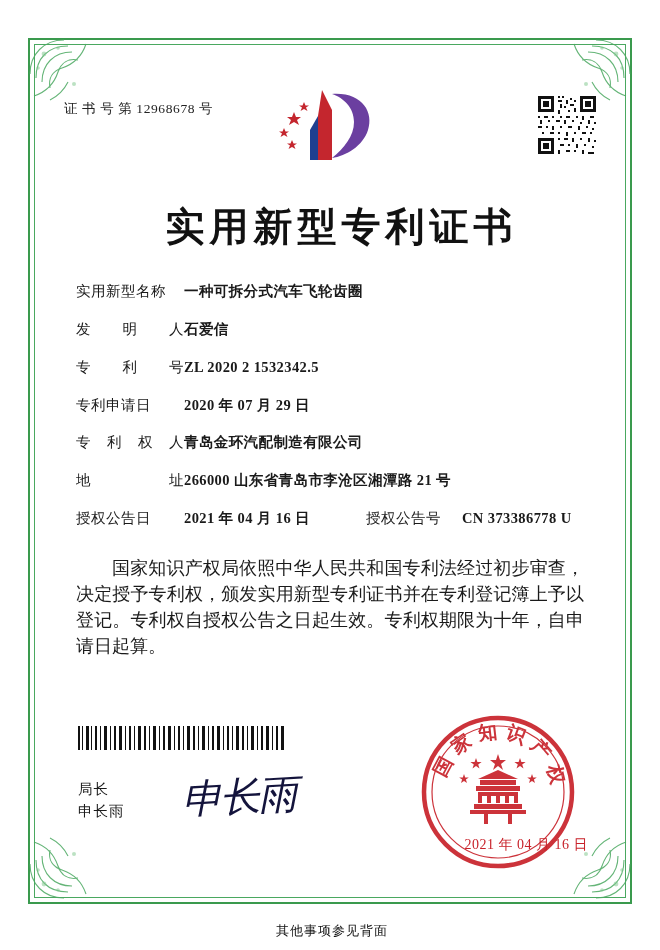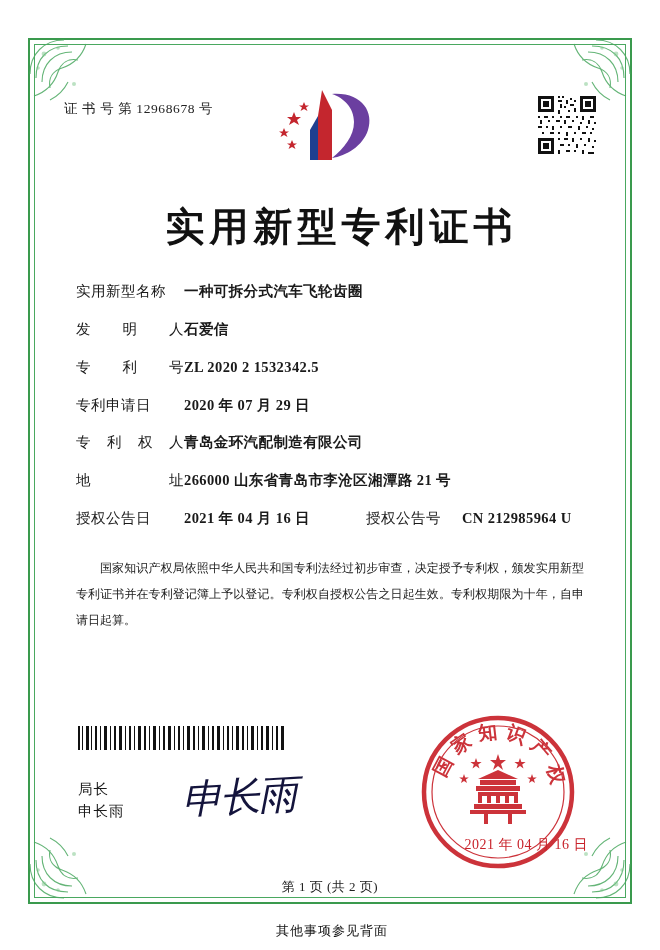--- a/index.html
+++ b/index.html
@@ -142,21 +142,21 @@
     width: 96px;
     flex: 0 0 96px;
   }
 
   
   .paras {
     position: absolute;
     left: 76px;
     top: 555px;
     width: 508px;
-    font-size: 12px;
+    font-size: 18px;
     line-height: 26px;
     color: #1a1a1a;
     text-align: justify;
   }
   .para {
     text-indent: 2em;
     margin-bottom: 5px;
   }
 
   
@@ -459,21 +459,21 @@
       <div class="field-value">266000  山东省青岛市李沧区湘潭路 21 号</div>
     </div>
 
     <div class="field-row dual">
       <div class="dual-left">
         <div class="field-label">授权公告日</div>
         <div class="field-value">2021 年 04 月 16 日</div>
       </div>
       <div class="dual-right">
         <div class="field-label">授权公告号</div>
-        <div class="field-value">CN 212985964 U</div>
+        <div class="field-value">CN 373386778 U</div>
       </div>
     </div>
 
   </div>
 
   <div class="paras">
     <div class="para">国家知识产权局依照中华人民共和国专利法经过初步审查，决定授予专利权，颁发实用新型专利证书并在专利登记簿上予以登记。专利权自授权公告之日起生效。专利权期限为十年，自申请日起算。</div>
   </div>
 
   <div class="barcode">
@@ -562,16 +562,15 @@
       <defs>
         <path id="sealArcTop" d="M 80,80 m -54,0 a 54,54 0 1,1 108,0" fill="none"></path>
       </defs>
       <text font-family="Liberation Serif, serif" font-size="19" font-weight="bold" fill="#c8222a" letter-spacing="7">
         <textPath href="#sealArcTop" startOffset="8%">国家知识产权局</textPath>
       </text>
     </svg>
   </div>
   <div class="seal-date">2021 年 04 月 16 日</div>
 
-  <div class="page-no">第 1 页 (共 2 页)</div>
   <div class="footer-note">其他事项参见背面</div>
 
 </div>
 
 </body></html>

